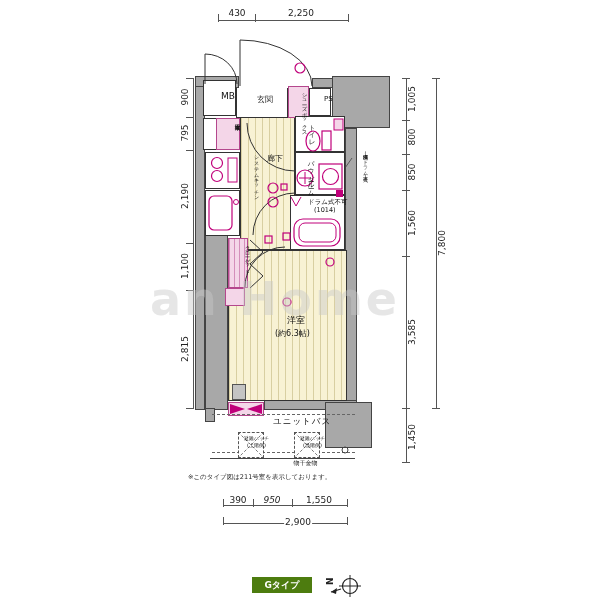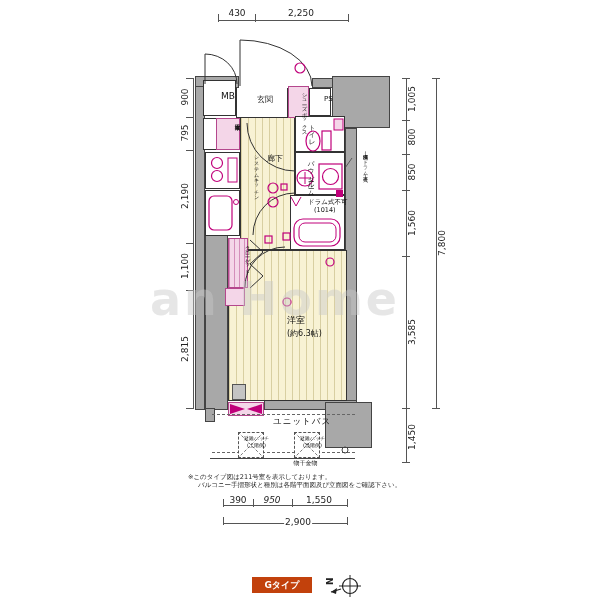--- a/index.html
+++ b/index.html
@@ -24,21 +24,21 @@
   .tick-v{position:absolute;width:1px;height:8px;background:#555;z-index:6;}
   .tick-h{position:absolute;height:1px;width:8px;background:#555;z-index:6;}
   .dnum{position:absolute;font-size:9px;background:#fff;padding:0 1px;color:#222;
         white-space:nowrap;transform:translateX(-50%);z-index:7;}
   .dnum-v{position:absolute;font-size:9px;background:#fff;padding:0 1px;color:#222;
         white-space:nowrap;transform:translate(-50%,-50%) rotate(-90deg);z-index:7;}
   .hatchbox{position:absolute;border:1px dashed #555;box-sizing:border-box;background:#fff;z-index:2;}
   .note{position:absolute;font-size:6.5px;color:#222;white-space:nowrap;z-index:7;}
   .watermark{position:absolute;font-size:46px;font-weight:bold;color:#c9c9c9;opacity:.45;
         letter-spacing:3px;z-index:8;pointer-events:none;}
-  .typebox{position:absolute;background:#c2410c;color:#fff;font-size:9px;font-weight:bold;
+  .typebox{position:absolute;background:#4d7c0f;color:#fff;font-size:9px;font-weight:bold;
         display:flex;align-items:center;justify-content:center;z-index:7;}
   svg.overlay{position:absolute;left:0;top:0;z-index:5;}
 </style>
 </head>
 <body>
 
 <div id="canvas">
 
   <div class="wall" style="left:195px;top:76px;width:44px;height:12px;"></div>
   <div class="wall" style="left:312px;top:78px;width:22px;height:10px;"></div>
@@ -78,21 +78,21 @@
   <div class="room" style="left:290px;top:195px;width:55px;height:55px;"></div>
   <div class="lbl" style="left:297px;top:199px;font-size:6.5px;">ドラム式不可</div>
   <div class="lbl" style="left:303px;top:207px;font-size:6.5px;">(1014)</div>
   <div class="lbl tiny vtext" style="left:351px;top:150px;height:70px;font-size:5px;">洗濯機(ドラム式不可)</div>
 
   <div class="pinkstripe" style="left:228px;top:238px;width:20px;height:50px;"></div>
   <div class="lbl vtext" style="left:234px;top:241px;height:45px;font-size:5.5px;">クローゼット</div>
   <div class="pink" style="left:225px;top:288px;width:20px;height:18px;"></div>
 
   <div class="lbl" style="left:276px;top:316px;font-size:9px;">洋室</div>
-  <div class="lbl" style="left:276px;top:330px;font-size:8px;">(約6.3帖)</div>
+  <div class="lbl" style="left:264px;top:330px;font-size:8px;">(約6.3帖)</div>
 
   <div class="pink" style="left:228px;top:402px;width:36px;height:14px;"></div>
   <div class="lbl" style="left:262px;top:417px;font-size:8.5px;letter-spacing:1px;">ユニットバス</div>
   <div class="abs" style="left:212px;top:414px;width:143px;border-top:1px dashed #666;z-index:2;"></div>
   <div class="abs" style="left:212px;top:452px;width:143px;border-top:1px dashed #666;z-index:2;"></div>
   <div class="hatchbox" style="left:238px;top:432px;width:26px;height:26px;"></div>
   <div class="hatchbox" style="left:294px;top:432px;width:26px;height:26px;"></div>
   <div class="lbl tiny center" style="left:251px;top:436px;font-size:5px;z-index:7;">避難ハッチ</div>
   <div class="lbl tiny center" style="left:251px;top:443px;font-size:5px;z-index:7;">(上階側)</div>
   <div class="lbl tiny center" style="left:307px;top:436px;font-size:5px;z-index:7;">避難ハッチ</div>
@@ -204,19 +204,18 @@
   <div class="tick-v" style="left:347px;top:499px;"></div>
   <div class="dnum" style="left:238px;top:495px;">390</div>
   <div class="dnum" style="left:272px;top:495px;font-style:italic;">950</div>
   <div class="dnum" style="left:319px;top:495px;">1,550</div>
   <div class="dimline-h" style="left:223px;top:523px;width:124px;"></div>
   <div class="tick-v" style="left:223px;top:517px;"></div>
   <div class="tick-v" style="left:347px;top:517px;"></div>
   <div class="dnum" style="left:298px;top:517px;">2,900</div>
 
   <div class="note" style="left:188px;top:473px;">※このタイプ図は211号室を表示しております。</div>
-  <div class="note" style="left:198px;top:481px;">バルコニー手摺形状と種別は各階平面図及び立面図をご確認下さい。</div>
 
   <div class="typebox" style="left:252px;top:577px;width:60px;height:16px;">Gタイプ</div>
 
   <div class="watermark" style="left:150px;top:272px;">an Home</div>
 
 </div>
 
 </body></html>

